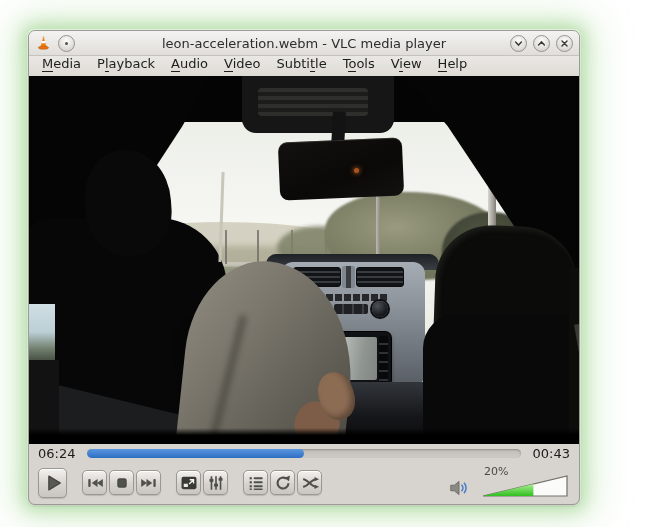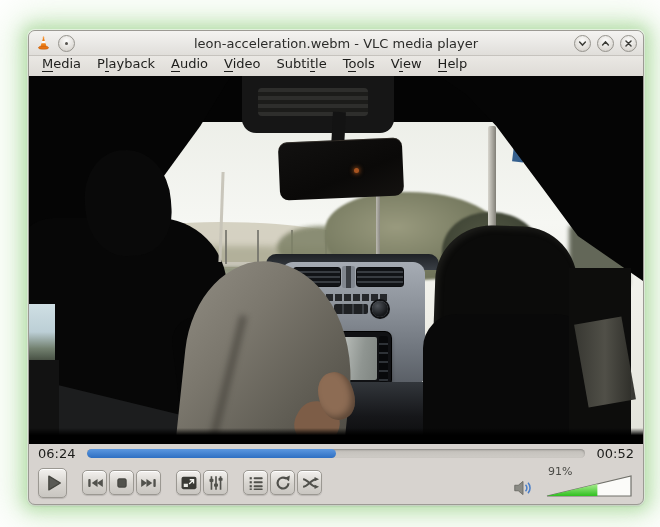--- a/index.html
+++ b/index.html
@@ -1,21 +1,21 @@
 <!DOCTYPE html>
 <html><head>
 <meta charset="utf-8">
 <style>
   html,body{margin:0;padding:0;}
   body{width:660px;height:527px;background:#ffffff;overflow:hidden;
        font-family:"DejaVu Sans","Liberation Sans",sans-serif;position:relative;}
   *{box-sizing:border-box;}
 
   
-  .window{position:absolute;left:28px;top:30px;width:616px;height:475px;
+  .window{position:absolute;left:28px;top:30px;width:552px;height:475px;
     background:#d7d3cf;border:1px solid #9c9a94;border-radius:7px;
     box-shadow:0 1px 2px rgba(0,0,0,.18),0 0 0 1px rgba(255,255,255,.55),
                0 0 16px 6px rgba(126,196,106,.45),0 0 38px 16px rgba(150,212,130,.28);}
   .titlebar{height:25px;display:flex;align-items:center;padding:0 6px;
     background:linear-gradient(#f4f3f1,#e0deda);border-radius:6px 6px 0 0;
     border-bottom:1px solid #c6c3be;position:relative;}
   .title{position:absolute;left:0;right:0;text-align:center;font-size:13px;color:#2c2c2a;}
   .tb-btn{width:17px;height:17px;border-radius:50%;border:1px solid #96948e;padding:0;
     background:radial-gradient(circle at 50% 32%,#fdfdfc,#dcd9d4 72%,#c9c6c0);
     display:flex;align-items:center;justify-content:center;margin-left:6px;z-index:2;}
@@ -232,21 +232,21 @@
     <div class="rbase"></div>
     <div class="rsliver"></div>
     <div class="bstrip"></div>
   </div>
 
   <div class="seekrow">
     <span>06:24</span>
     <div class="track">
       <div class="fill" style="width: 50%;"></div>
     </div>
-    <span>00:52</span>
+    <span>00:43</span>
   </div>
 
   <div class="ctlrow">
     <span id="ctl-buttons" style="display:flex;align-items:center;">
         <button class="ctl-btn large">
           <span style="display:flex">
             <svg viewBox="0 0 26 26">
               <path d="M8.5 5.5 L21 13 L8.5 20.5 Z" fill="#5a5a55" stroke="#45453f" stroke-width="1.4" stroke-linejoin="round"></path>
             </svg>
           </span>
@@ -339,21 +339,21 @@
         </button>
       </span>
     <div class="vol">
       <span class="vol-speaker">
         <svg viewBox="0 0 20 20">
           <path d="M2.5 7.5 h3.2 L10 4 v12 L5.7 12.5 H2.5 Z" fill="#8a8a84" stroke="#6a6a64" stroke-width=".8"></path>
           <path d="M12.3 7 a4.2 4.2 0 0 1 0 6" stroke="#4a7ec8" stroke-width="1.4" fill="none"></path>
           <path d="M14.6 5.3 a7 7 0 0 1 0 9.4" stroke="#4a7ec8" stroke-width="1.4" fill="none"></path>
         </svg>
       </span>
-      <span class="vol-label">91%</span>
+      <span class="vol-label">20%</span>
       <svg class="vol-wedge" width="86" height="24">
         <defs>
           <linearGradient id="vg" x1="0" y1="0" x2="0" y2="1">
             <stop offset="0" stop-color="#aaed90"></stop>
               <stop offset="1" stop-color="#2fc01f"></stop>
           </linearGradient>
         </defs>
         <polygon points="1,22 85,2 85,22" fill="#fbfbf9" stroke="#70706a" stroke-width="1.2"></polygon>
         <polygon id="vol-fill" points="1,22 51.4,10 51.4,22" fill="url(#vg)"></polygon>
       </svg>

